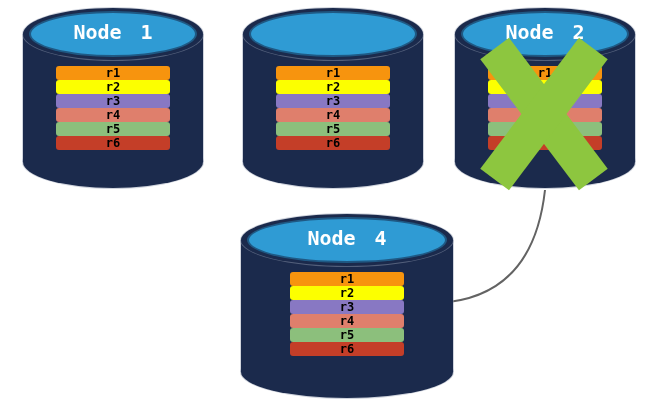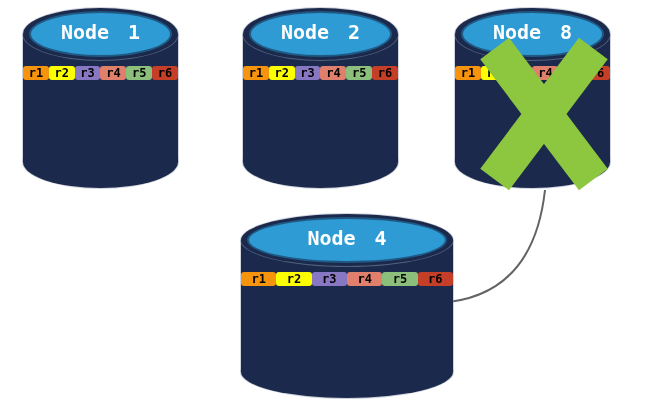--- a/index.html
+++ b/index.html
@@ -12,21 +12,21 @@
     position: relative;
     width: 646px;
     height: 402px;
     background: #ffffff;
     overflow: hidden;
   }
 
   
   .node {
     position: absolute;
-    width: 155px;
+    width: 180px;
     height: 180px;
     z-index: 2;
   }
   .node--lg {
     width: 212px;
     height: 184px;
   }
   .cyl-bottom {
     position: absolute;
     left: 0; right: 0; bottom: 0;
@@ -68,21 +68,21 @@
     font-weight: bold;
     font-size: 20px;
     word-spacing: 7px;
     z-index: 4;
   }
   .rows {
     position: absolute;
     top: 58px;
     left: 0; right: 0;
     display: flex;
-    flex-direction: row;
+    flex-direction: column;
     align-items: center;
     z-index: 5;
   }
   .row {
     width: 114px;
     height: 14px;
     border-radius: 3px;
     display: flex;
     align-items: center;
     justify-content: center;
@@ -163,49 +163,48 @@
           <span>r6</span>
         </div>
     </div>
   </div>
 
   <div class="node" style="left:243px; top:8px;">
     <div class="cyl-bottom" style="background: rgb(27, 42, 76);"></div>
     <div class="cyl-body" style="background: rgb(27, 42, 76);"></div>
     <div class="cyl-top" style="background: rgb(27, 42, 76);"></div>
     <div class="cyl-top-face" style="background: rgb(47, 155, 212);"></div>
+    <div class="rows">
+      <div class="row" style="background: rgb(247, 148, 14);">
+          <span>r1</span>
+        </div>
+      <div class="row" style="background: rgb(252, 255, 0);">
+          <span>r2</span>
+        </div>
+      <div class="row" style="background: rgb(136, 120, 195);">
+          <span>r3</span>
+        </div>
+      <div class="row" style="background: rgb(223, 127, 108);">
+          <span>r4</span>
+        </div>
+      <div class="row" style="background: rgb(140, 191, 124);">
+          <span>r5</span>
+        </div>
+      <div class="row" style="background: rgb(196, 62, 40);">
+          <span>r6</span>
+        </div>
+    </div>
+  </div>
+
+  <div class="node" style="left:455px; top:8px;">
+    <div class="cyl-bottom" style="background: rgb(27, 42, 76);"></div>
+    <div class="cyl-body" style="background: rgb(27, 42, 76);"></div>
+    <div class="cyl-top" style="background: rgb(27, 42, 76);"></div>
+    <div class="cyl-top-face" style="background: rgb(47, 155, 212);"></div>
     <div class="node-title">Node 2</div>
-    <div class="rows">
-      <div class="row" style="background: rgb(247, 148, 14);">
-          <span>r1</span>
-        </div>
-      <div class="row" style="background: rgb(252, 255, 0);">
-          <span>r2</span>
-        </div>
-      <div class="row" style="background: rgb(136, 120, 195);">
-          <span>r3</span>
-        </div>
-      <div class="row" style="background: rgb(223, 127, 108);">
-          <span>r4</span>
-        </div>
-      <div class="row" style="background: rgb(140, 191, 124);">
-          <span>r5</span>
-        </div>
-      <div class="row" style="background: rgb(196, 62, 40);">
-          <span>r6</span>
-        </div>
-    </div>
-  </div>
-
-  <div class="node" style="left:455px; top:8px;">
-    <div class="cyl-bottom" style="background: rgb(27, 42, 76);"></div>
-    <div class="cyl-body" style="background: rgb(27, 42, 76);"></div>
-    <div class="cyl-top" style="background: rgb(27, 42, 76);"></div>
-    <div class="cyl-top-face" style="background: rgb(47, 155, 212);"></div>
-    <div class="node-title">Node 8</div>
     <div class="rows">
       <div class="row" style="background: rgb(247, 148, 14);">
           <span>r1</span>
         </div>
       <div class="row" style="background: rgb(252, 255, 0);">
           <span>r2</span>
         </div>
       <div class="row" style="background: rgb(136, 120, 195);">
           <span>r3</span>
         </div>

